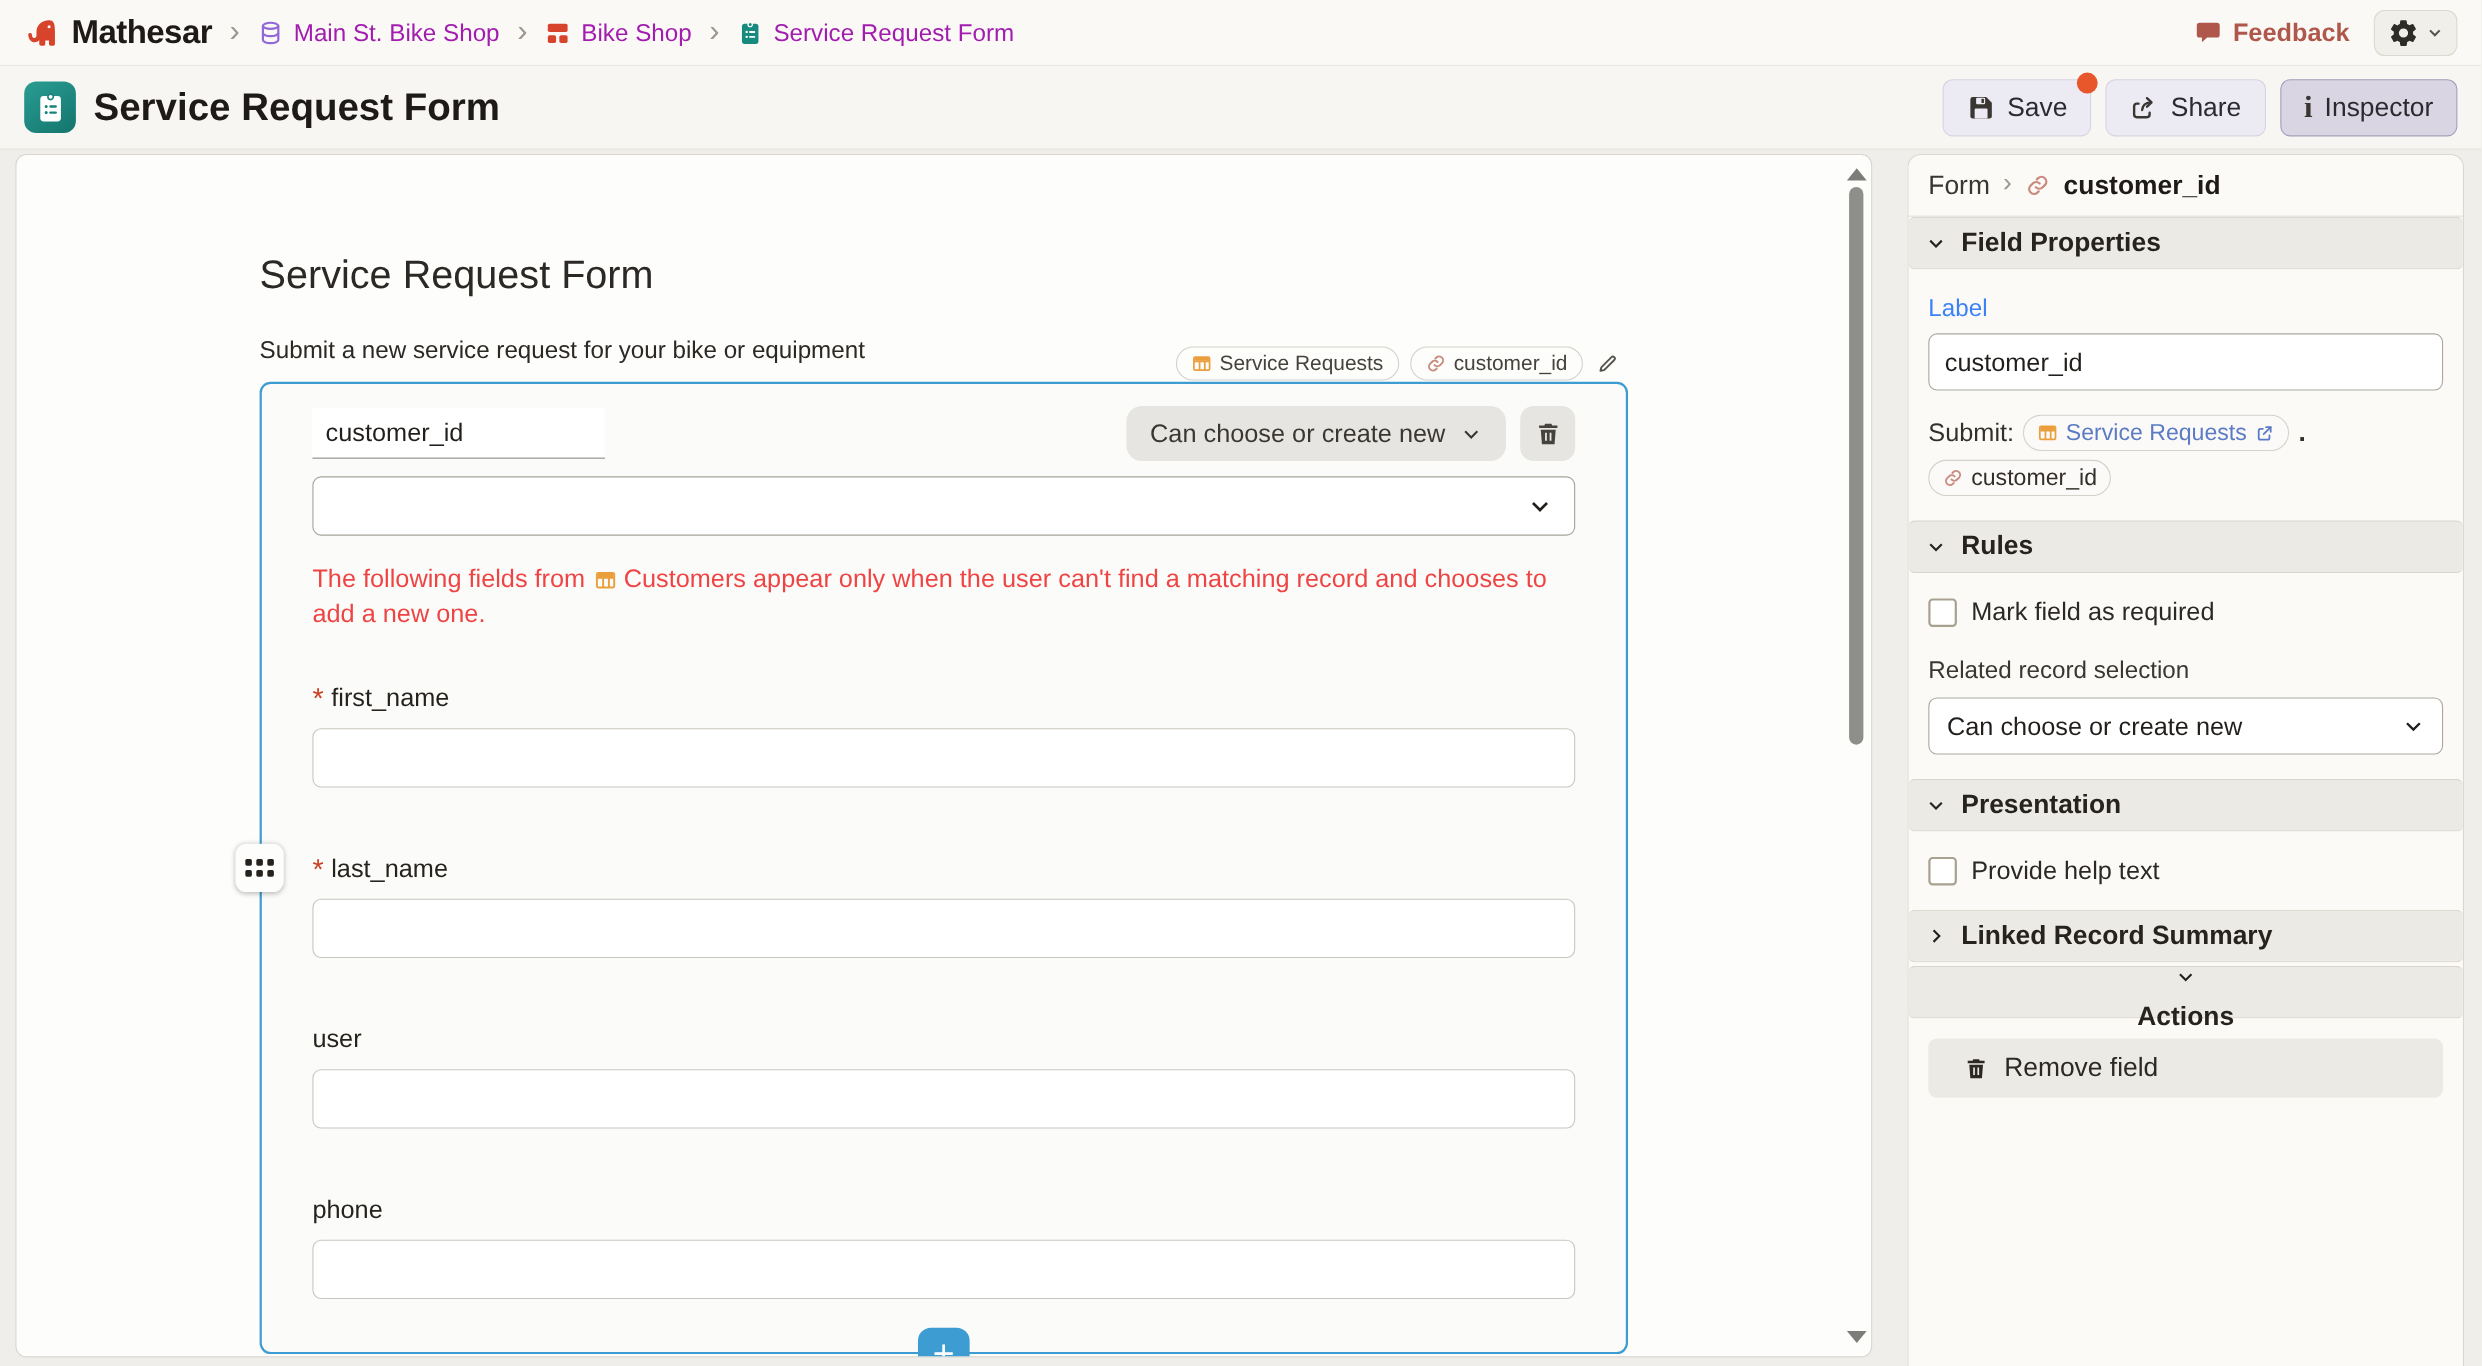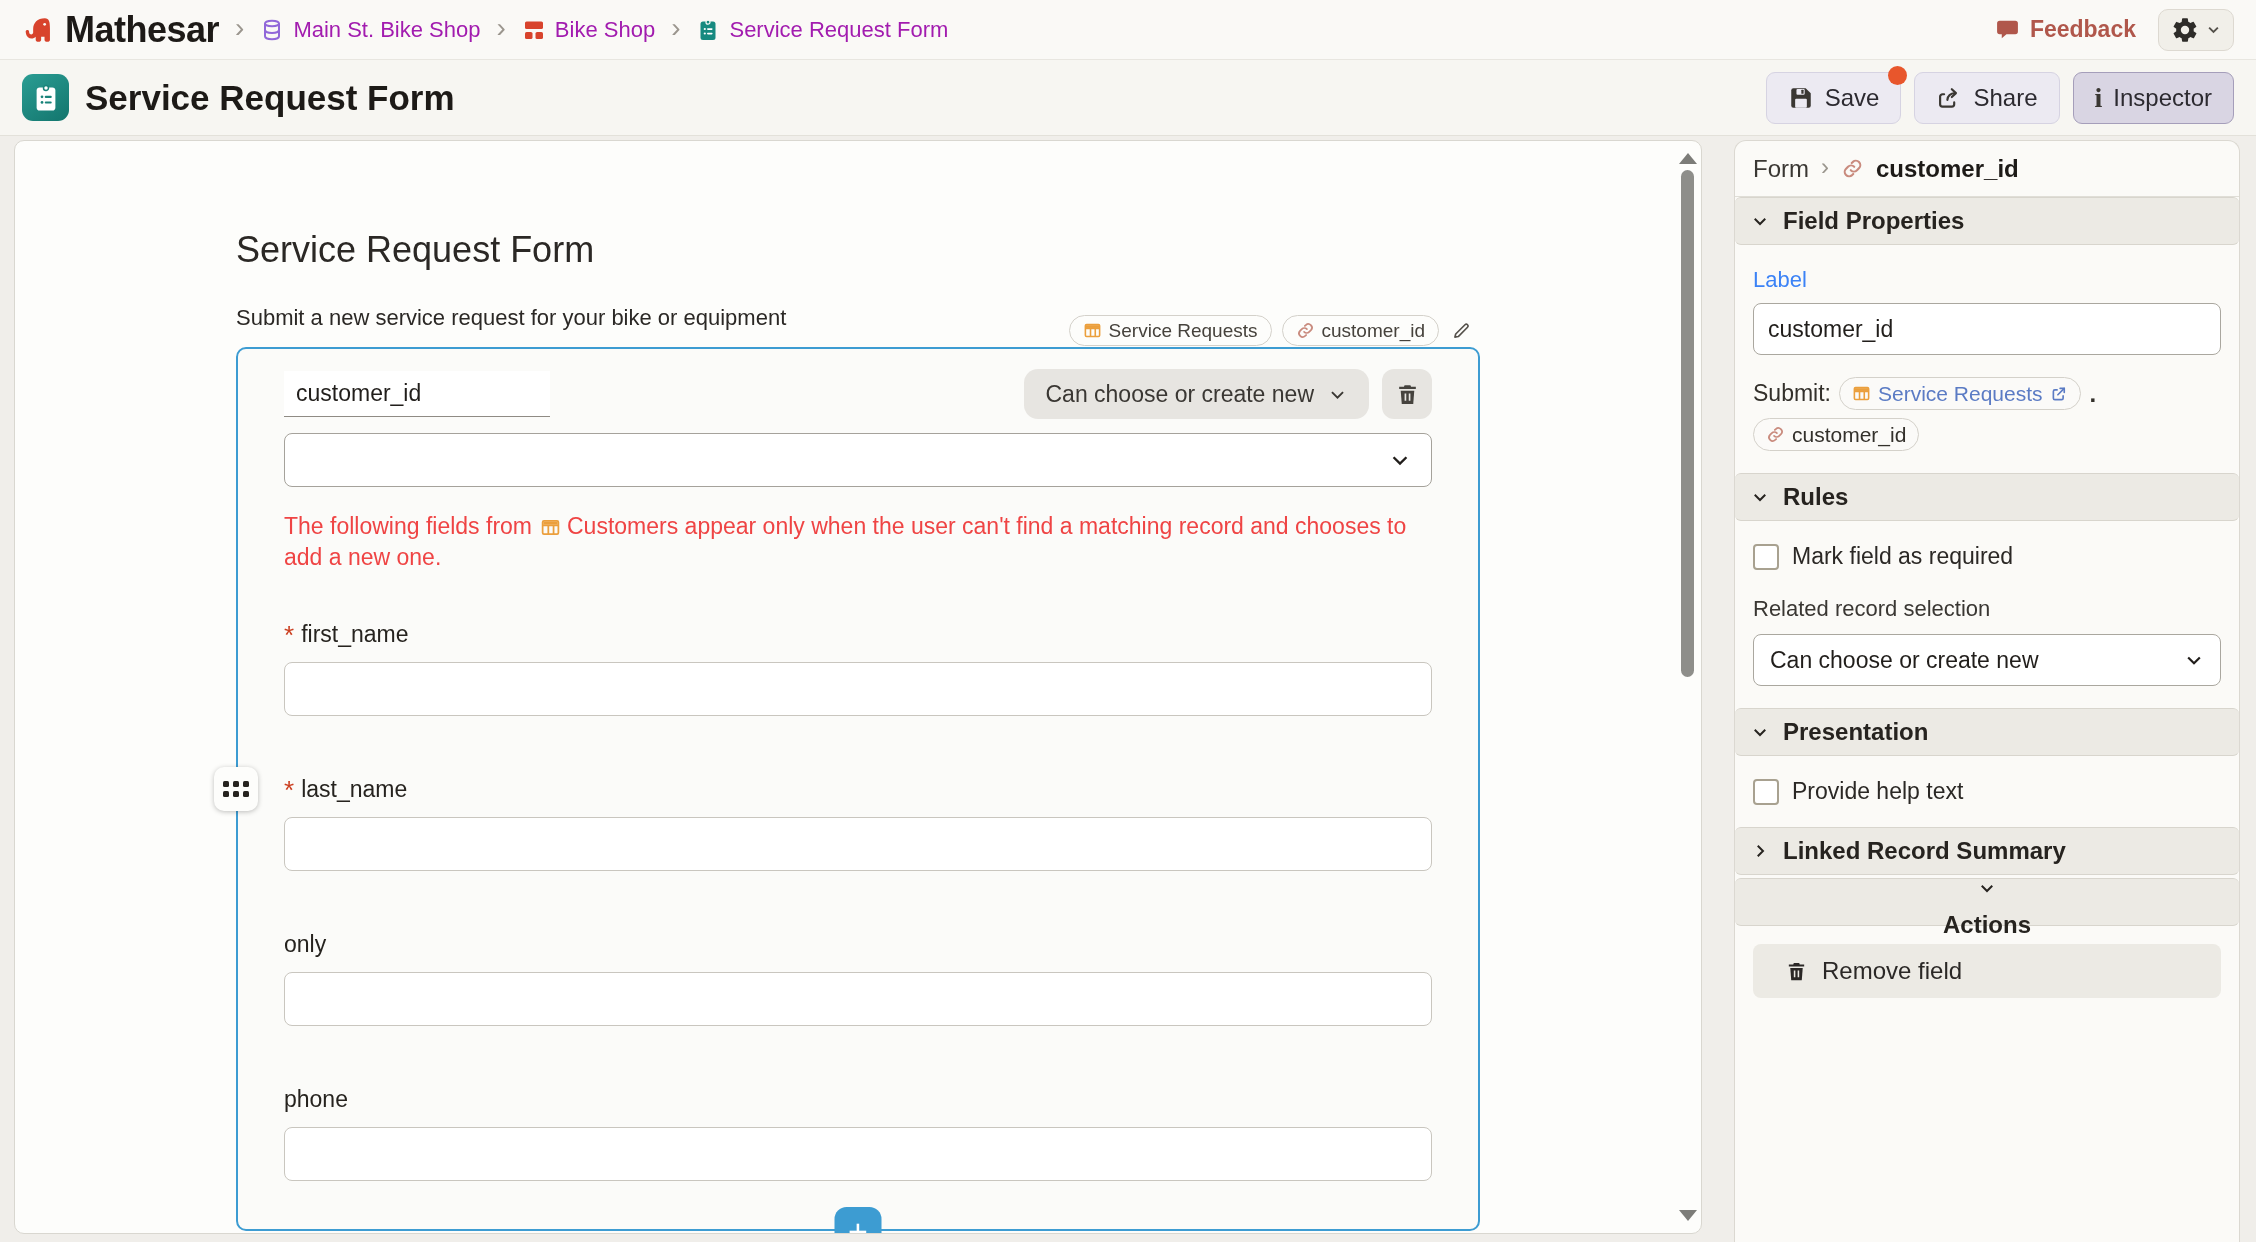--- a/index.html
+++ b/index.html
@@ -4,21 +4,21 @@
 <style>
   html,body{margin:0;padding:0;background:#f0eeea;}
   *{box-sizing:border-box;}
   .app{position:relative;width:2256px;height:1242px;background:#f0eeea;
        font-family:"Liberation Sans",sans-serif;color:#26231f;overflow:hidden;}
 
   
   .topbar{height:60px;background:#faf9f6;border-bottom:1px solid #e8e6e0;
           display:flex;align-items:center;padding:0 22px;gap:16px;}
   .logo{display:flex;align-items:center;gap:9px;cursor:pointer;}
-  .logo-text{font-size:36px;font-weight:700;letter-spacing:-0.5px;color:#1d1a17;text-align:center;}
+  .logo-text{font-size:30px;font-weight:700;letter-spacing:-0.5px;color:#1d1a17;text-align:center;}
   .crumb-sep{font-size:28px;color:#9b968e;line-height:1;margin-top:-4px;}
   .crumb{display:flex;align-items:center;gap:9px;font-size:22px;color:#a21caf;cursor:pointer;}
   .topbar-right{margin-left:auto;display:flex;align-items:center;gap:22px;}
   .feedback{display:flex;align-items:center;gap:10px;color:#b0574b;font-size:23px;font-weight:700;cursor:pointer;}
   .gearbtn{width:76px;height:42px;border-radius:10px;background:#f1efe9;border:1px solid #ddd9d1;
            display:flex;align-items:center;justify-content:center;gap:7px;cursor:pointer;}
 
   
   .pagehead{height:76px;background:#f7f6f2;border-bottom:1px solid #e3e1da;
             display:flex;align-items:center;padding:0 22px;}
@@ -328,21 +328,21 @@
             <div class="subfield-label">
               <span class="req">*</span>
               <span>last_name</span>
             </div>
             <input class="subfield-input" value="" style="">
           </div>
 
           <div class="subfield">
             <div class="subfield-label">
 
-              <span>only</span>
+              <span>user</span>
             </div>
             <input class="subfield-input" value="" style="">
           </div>
 
           <div class="subfield">
             <div class="subfield-label">
 
               <span>phone</span>
             </div>
             <input class="subfield-input" value="" style="">

